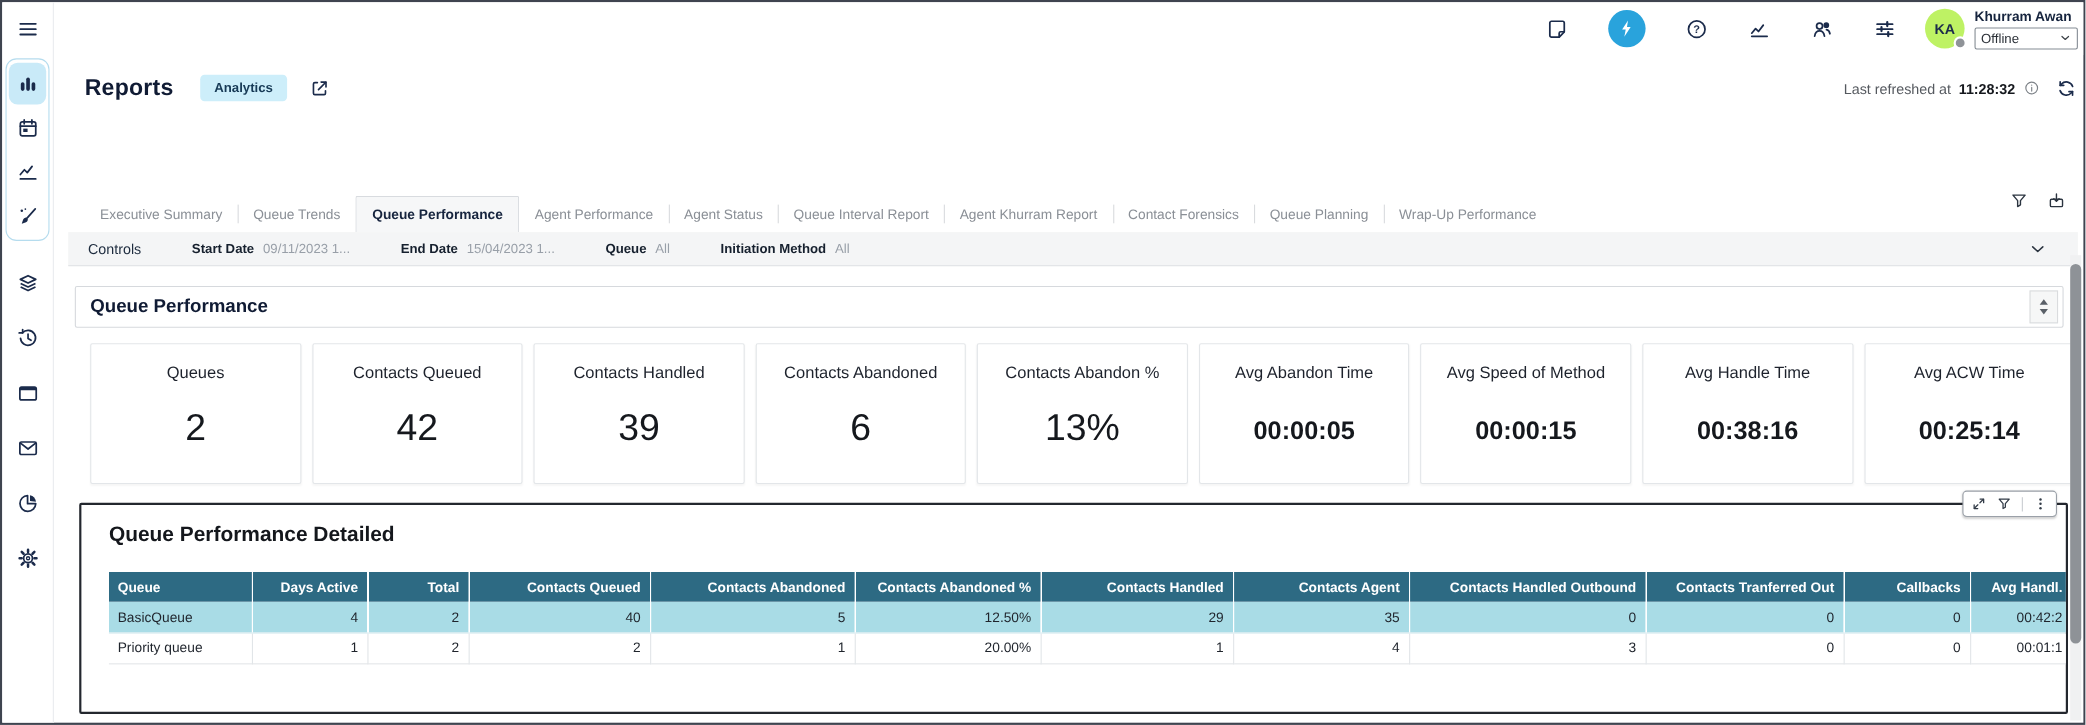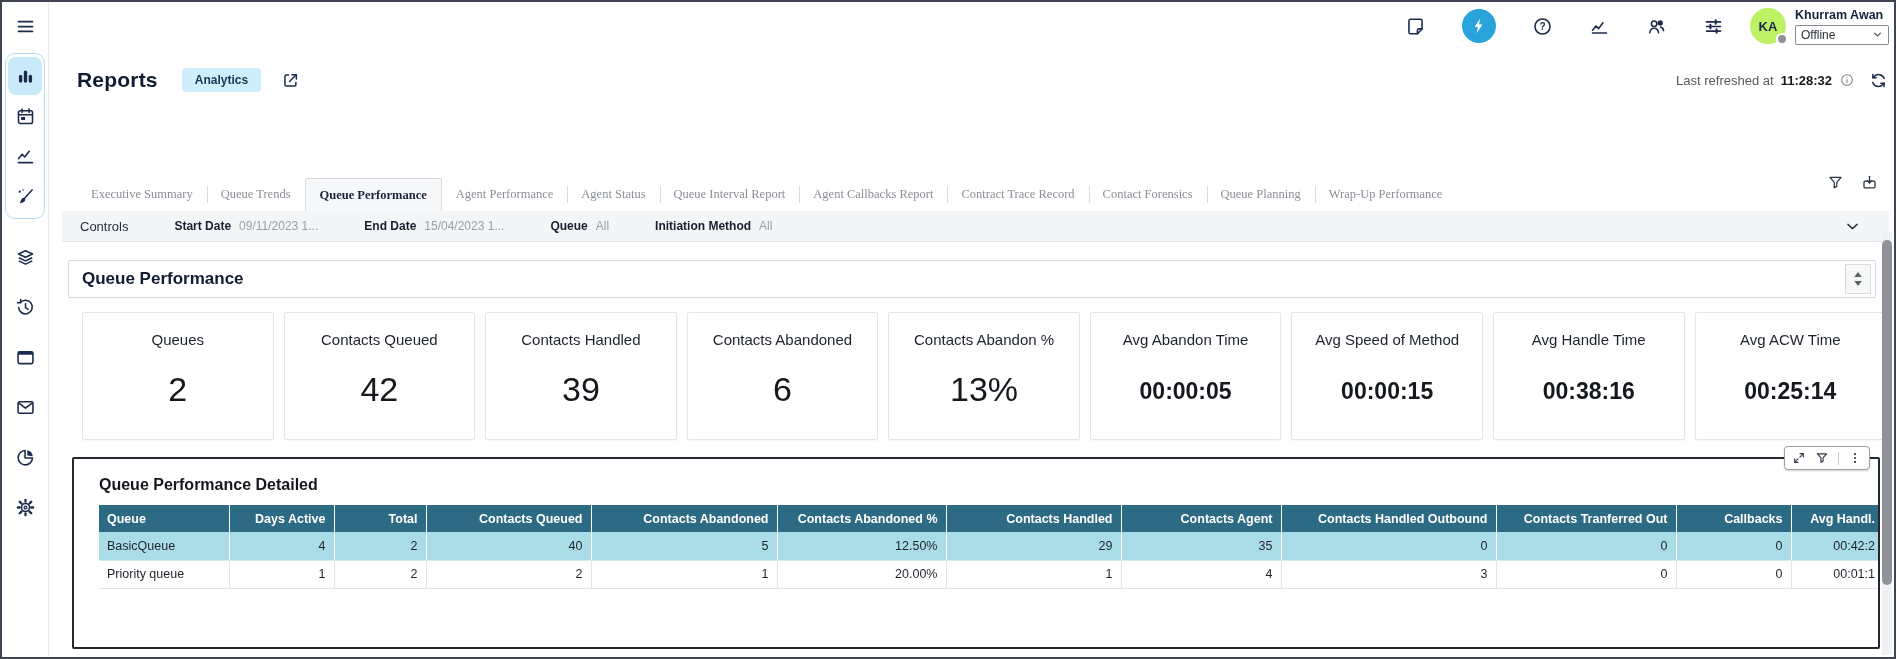--- a/index.html
+++ b/index.html
@@ -46,21 +46,21 @@
   .spacer{ flex:1;}
   .refresh-line{ display:flex; align-items:center; font-size:13px; color:#55595f; gap:7px;}
   .refresh-line strong{ color:#15181d;}
   .refresh-btn{ margin-left:14px; cursor:pointer;}
 
   
   .filters-row{ position:absolute; right:16px; top:172px; display:flex; gap:17px;}
   .filters-row .tb-btn{ color:#2b3440;}
 
   
-  .tabs{ position:absolute; left:75px; top:176px; right:60px; height:33px; display:flex; align-items:stretch;font-family:Liberation Serif, serif;}
+  .tabs{ position:absolute; left:75px; top:176px; right:60px; height:33px; display:flex; align-items:stretch;}
   .tab{ display:flex; align-items:center; padding:0 14px; font-size:12.5px; color:#8a8f96; position:relative;
         cursor:pointer; white-space:nowrap;}
   .tab + .tab::before{ content:""; position:absolute; left:0; top:8px; bottom:8px; width:1px; background:#d9dbde;}
   .tab.active{ background:#f6f7f8; border:1px solid #d8dbdf; border-bottom:none; border-radius:2px 2px 0 0;
                font-weight:bold; color:#16243e;}
   .tab.active::before, .tab.active + .tab::before{ display:none;}
 
   
   .controls{ position:absolute; left:60px; right:5px; top:209px; height:31px; background:#f4f5f6;
              border-bottom:1px solid #e2e4e7; display:flex; align-items:center; padding:0 18px; gap:46px;}
@@ -87,21 +87,21 @@
 
   
   .widget{ position:absolute; left:70px; right:14px; top:455px; height:192px; border:2px solid #23272e;
            border-radius:2px; background:#fff; overflow:visible;}
   .widget-clip{ position:absolute; inset:0; overflow:hidden;}
   .widget-toolbar{ position:absolute; top:-13px; right:8px; background:#fff; border:1px solid #9aa0a8;
                    border-radius:4px; display:flex; align-items:center; gap:9px; padding:4px 7px;
                    box-shadow:0 1px 2px rgba(0,0,0,.18); z-index:3;}
   .widget-toolbar .tb-btn{ color:#333c48;}
   .tb-divider{ width:1px; height:13px; background:#c9ccd1;}
-  .widget-title{ margin:17px 0 11px 25px; font-size:16px; font-weight:bold; color:#14171c;}
+  .widget-title{ margin:17px 0 22px 25px; font-size:19px; font-weight:bold; color:#14171c;}
   table.qtable{ margin-left:25px; width:1784px; border-collapse:collapse; table-layout:fixed; font-size:12.5px;}
   .qtable th{ background:#2d6a83; color:#fff; font-weight:bold; height:27px; text-align:right;
               padding:0 8px 0 0; border-right:1px solid rgba(255,255,255,.45); overflow:hidden; white-space:nowrap;}
   .qtable th:first-child{ text-align:left; padding-left:8px;}
   .qtable th:last-child{ border-right:none;}
   .qtable td{ height:28px; text-align:right; padding:0 8px 0 0; border-right:1px solid #e1e5e8;
               border-bottom:1px solid #e3e6e9; color:#1f242c; overflow:hidden; white-space:nowrap; background:#fff;}
   .qtable td:first-child{ text-align:left; padding-left:8px;}
   .qtable td:last-child{ border-right:none;}
   .qtable tr.hl td{ background:#a9dce6; border-right-color:#ffffff; border-bottom-color:#d4e9ee;}
@@ -298,22 +298,21 @@
     </span>
   </div>
 
   <div class="tabs">
     <span class="tab">Executive Summary</span>
     <span class="tab">Queue Trends</span>
     <span class="tab active">Queue Performance</span>
     <span class="tab">Agent Performance</span>
     <span class="tab">Agent Status</span>
     <span class="tab">Queue Interval Report</span>
-    <span class="tab">Agent Callbacks Report</span>
-    <span class="tab">Contract Trace Record</span>
+    <span class="tab">Agent Khurram Report</span>
     <span class="tab">Contact Forensics</span>
     <span class="tab">Queue Planning</span>
     <span class="tab">Wrap-Up Performance</span>
   </div>
 
   <div class="controls">
     <span class="controls-label">Controls</span>
     <span class="field">
       <span class="field-label">Start Date</span>
       <span class="field-value">09/11/2023 1...</span>

